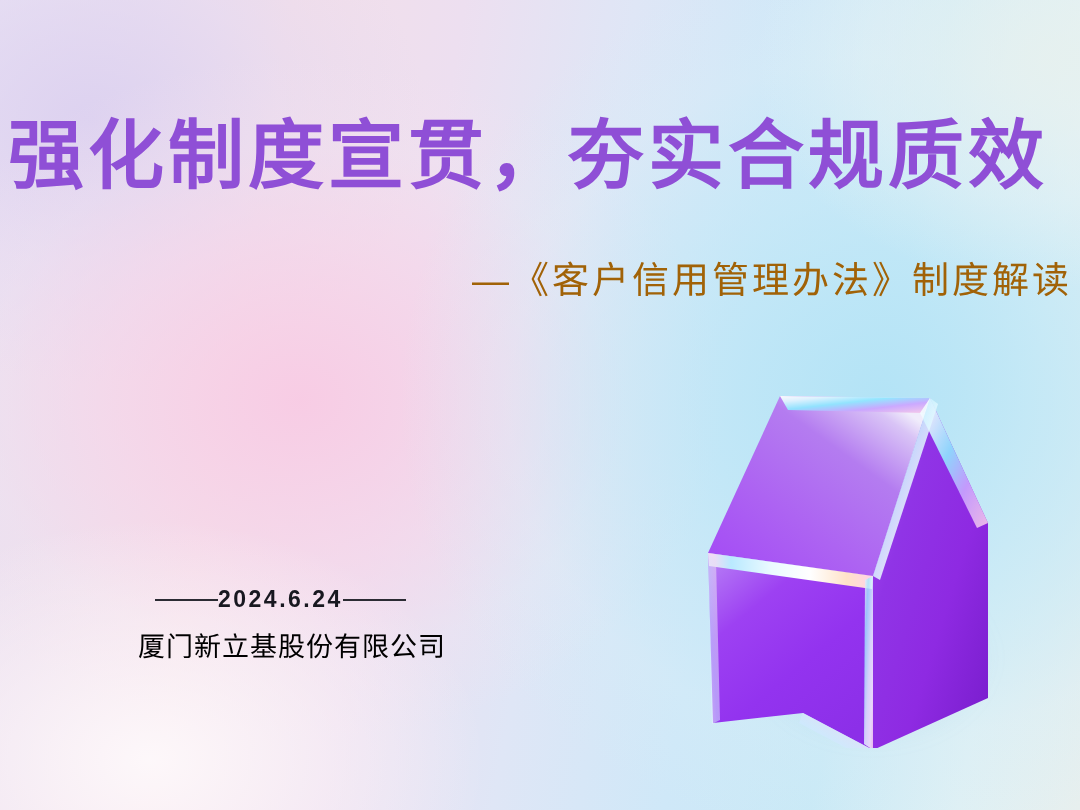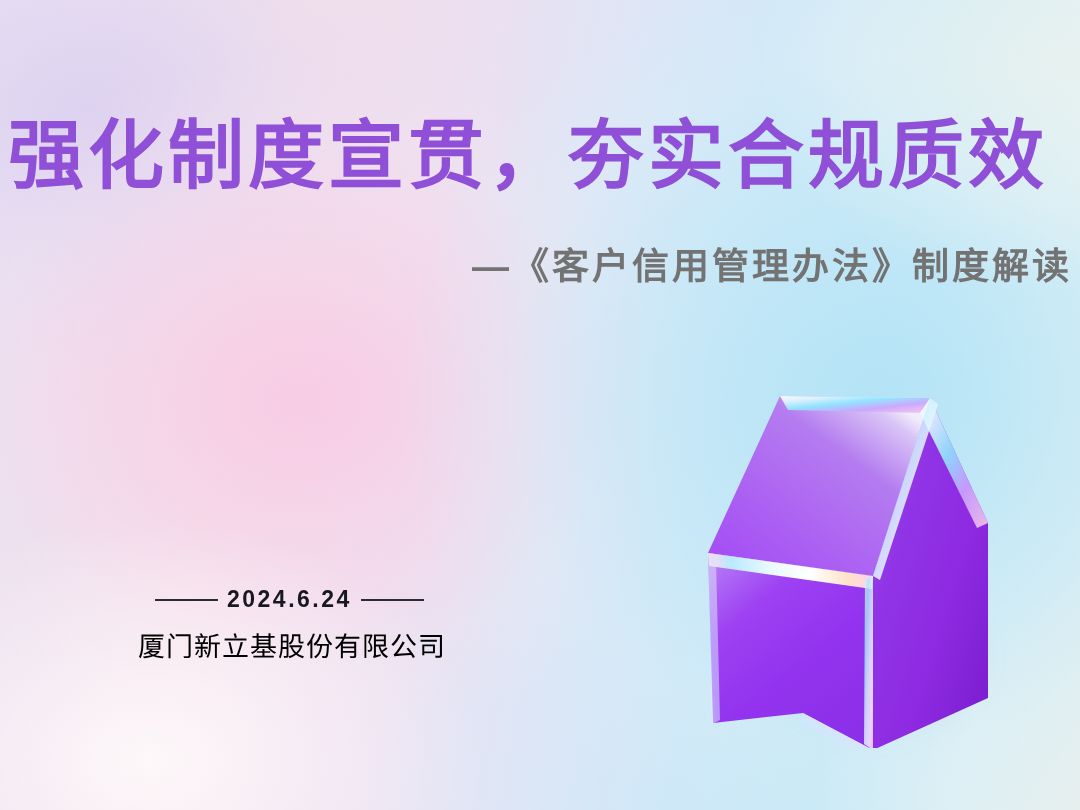--- a/index.html
+++ b/index.html
@@ -85,36 +85,35 @@
     line-height: 1;
     font-weight: 700;
     letter-spacing: 4px;
     color: #8f4fd6;
     white-space: nowrap;
   }
 
   .subtitle {
     position: absolute;
     right: 8px;
-    top: 248px;
+    top: 262px;
     font-size: 37px;
     line-height: 1;
-    font-weight: 700;
+    font-weight: 400;
     letter-spacing: 3px;
-    color: #737373;
+    color: #a16207;
     white-space: nowrap;
   }
 
   .date-row {
     position: absolute;
     left: 155px;
     top: 588px;
     display: flex;
     align-items: center;
-    gap: 9px;
   }
 
   .rule {
     display: block;
     width: 63px;
     height: 2px;
     background: #2b2b33;
   }
 
   .date-text {

